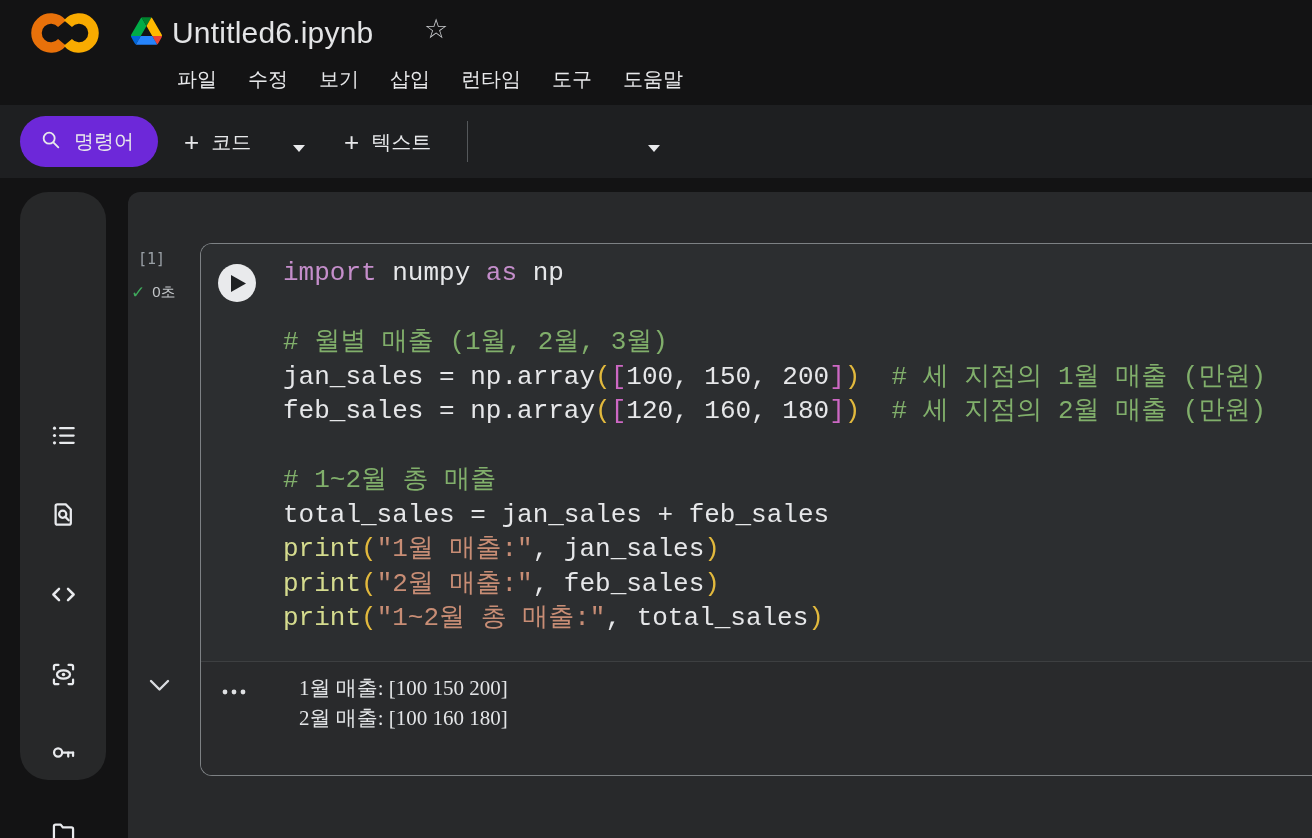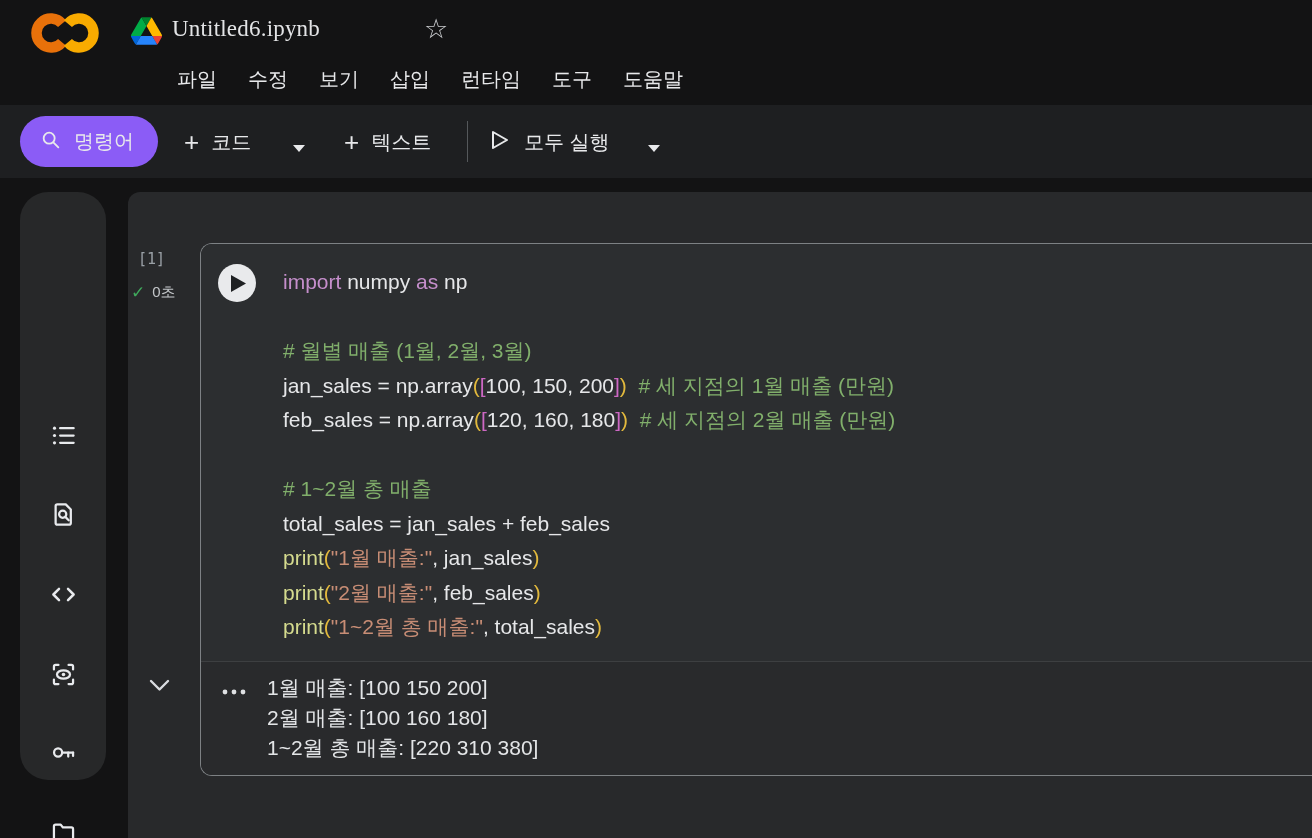--- a/index.html
+++ b/index.html
@@ -6,31 +6,31 @@
   html,body { width:1312px; height:838px; }
   body {
     position:relative; overflow:hidden;
     background:#131314;
     font-family:"Liberation Sans","DejaVu Sans",sans-serif;
     color:#e6e7e9;
   }
   .abs { position:absolute; }
 
   
-  .title-text { font-size:23px; color:#e3e4e6; letter-spacing:.2px;font-family:Liberation Serif, serif; }
+  .title-text { font-size:30px; color:#e3e4e6; letter-spacing:.2px; }
   .star { font-size:27px; color:#c9cbce; line-height:1; }
   .menu-row { display:flex; gap:31px; font-size:20px; color:#e8e9eb;margin-left:44px; }
   .menu-item { cursor:default; }
 
   
   .toolbar { left:0; top:105px; width:1312px; height:73px; background:#1e1f21; }
   .cmd-pill {
     position:absolute; left:20px; top:11px; height:51px;
     display:flex; align-items:center; gap:12px; padding:0 24px 0 20px;
-    background:#8b5cf6; border-radius:26px;
+    background:#6d28d9; border-radius:26px;
   }
   .tb-label { font-size:20px; color:#e8e9eb; white-space:nowrap; }
   .plus { font-size:26px; font-weight:400; color:#e8e9eb; line-height:1; }
   .caret { display:inline-block; }
   .tb-divider { position:absolute; left:467px; top:16px; width:1px; height:41px; background:#55585b; }
 
   
   .side-panel { left:20px; top:192px; width:86px; height:588px; background:#272829; border-radius:28px; }
   .side-icon { position:absolute; left:30px; width:27px; height:27px; cursor:pointer; }
   .side-icon svg { width:27px; height:27px; display:block; }
@@ -53,36 +53,36 @@
   .output-area { flex:1; background:#292a2c; position:relative; }
 
   .play-btn {
     position:absolute; left:17px; top:20px; width:38px; height:38px;
     background:#e9eaec; border-radius:50%; cursor:pointer;
     display:flex; align-items:center; justify-content:center;
   }
   .play-btn svg { margin-left:3px; }
 
   .code-block {
-    position:absolute; left:82px; top:21px;
-    font-family:Liberation Sans, sans-serif; font-size:21px; line-height:34.5px;
+    position:absolute; left:82px; top:12px;
+    font-family:Liberation Mono, monospace; font-size:26px; line-height:34.5px;
     white-space:pre; color:var(--code-default);
   }
   .tok-kw { color:var(--kw); }
   .tok-c  { color:var(--comment);text-align:right; }
   .tok-f  { color:var(--builtin);text-align:right; }
   .tok-s  { color:var(--string); }
   .tok-p  { color:var(--paren); }
   .tok-b  { color:var(--bracket); }
   .tok-d  { color:var(--code-default); }
 
   .output-more { position:absolute; left:20px; top:20px; cursor:pointer; }
   .output-block {
-    position:absolute; left:66px; top:11px;
-    font-family:Liberation Sans, sans-serif; font-size:21px; line-height:30px;
+    position:absolute; left:98px; top:11px;
+    font-family:Liberation Serif, serif; font-size:21px; line-height:30px;
     white-space:pre; color:#e3e5e7;
   }
   .collapse-chevron { left:149px; top:678px; cursor:pointer; }
 </style>
 </head>
 <body>
 
 <div class="abs" style="left:26px; top:8px;">
   <svg width="78" height="50" viewBox="0 0 76 50">
     <path d="M35.1,15.7 A14.5,14.5 0 1 0 35.1,34.3" fill="none" stroke="#E8710A" stroke-width="10.5"></path>
@@ -135,28 +135,20 @@
       </svg>
   </div>
 
   <div class="abs" style="left:344px; top:12px; height:50px; display:flex; align-items:center; gap:12px;">
     <span class="plus">+</span>
     <span class="tb-label">텍스트</span>
   </div>
 
   <div class="tb-divider"></div>
 
-  <div class="abs" style="left:491px; top:12px; height:50px; display:flex; align-items:center; gap:15px;">
-    <span>
-      <svg width="18" height="20" viewBox="0 0 18 20">
-          <polygon points="2,2 16,10 2,18" fill="none" stroke="#e8e9eb" stroke-width="2" stroke-linejoin="round"></polygon>
-        </svg>
-    </span>
-    <span class="tb-label">모두 실행</span>
-  </div>
   <div class="abs caret" style="left:648px; top:33px;">
     <svg width="12" height="7" viewBox="0 0 12 7">
         <polygon points="0,0 12,0 6,7" fill="#e8e9eb"></polygon>
       </svg>
   </div>
 </div>
 
 <div class="abs side-panel">
   <div class="side-icon" style="top:230px;">
     <svg viewBox="0 0 24 24" fill="none" stroke="#e8eaed" stroke-width="2" stroke-linecap="round">
@@ -232,15 +224,15 @@
   </div>
   <div class="cell-divider"></div>
   <div class="output-area">
     <div class="output-more">
       <svg width="26" height="8" viewBox="0 0 26 8">
           <circle cx="4" cy="4" r="2.4" fill="#dfe1e3"></circle>
           <circle cx="13" cy="4" r="2.4" fill="#dfe1e3"></circle>
           <circle cx="22" cy="4" r="2.4" fill="#dfe1e3"></circle>
         </svg>
     </div>
-    <div class="output-block" id="output-lines"><div>1월 매출: [100 150 200]</div><div>2월 매출: [100 160 180]</div><div>1~2월 총 매출: [220 310 380]</div></div>
+    <div class="output-block" id="output-lines"><div>1월 매출: [100 150 200]</div><div>2월 매출: [100 160 180]</div></div>
   </div>
 </div>
 
 </body></html>

